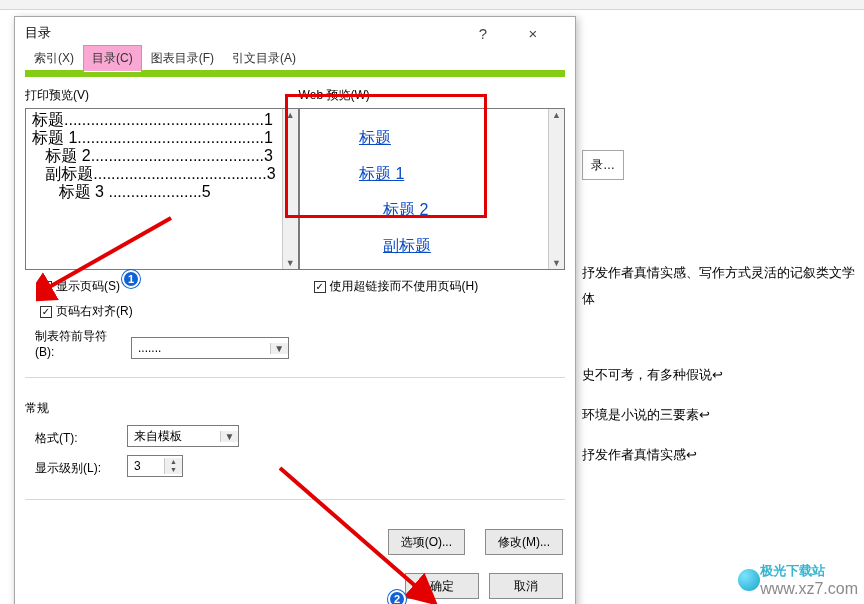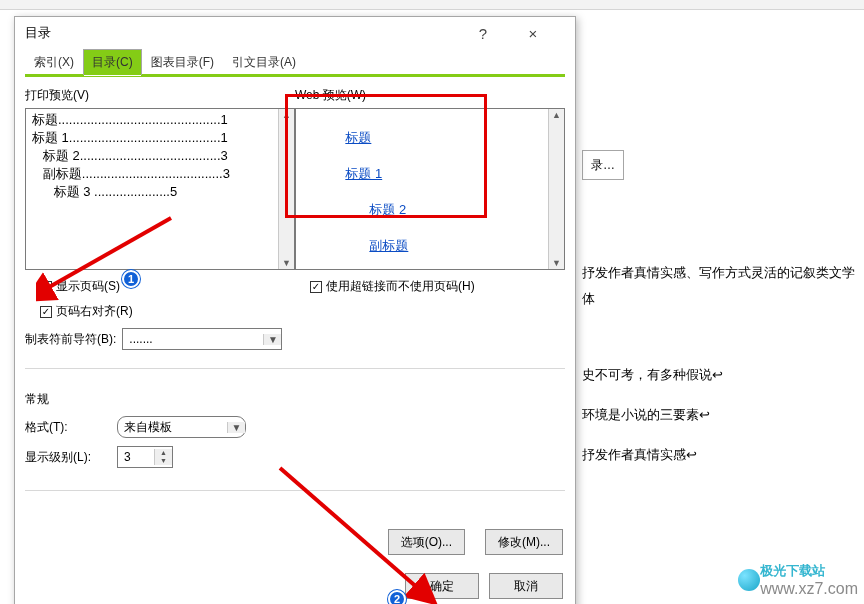--- a/index.html
+++ b/index.html
@@ -56,56 +56,56 @@
     font-size: 13px;
     color:#000;
   }
   .titlebar .right { display:flex; align-items:center; gap:14px; }
   .titlebar .icn { width:36px; text-align:center; font-size:15px; color:#444; cursor:default; }
   .client { padding: 0 10px 0 10px; }
   .tabs {
     display:flex;
     align-items:flex-end;
     height:28px;
-    border-bottom:3px solid #84cc16;
+    border-bottom:7px solid #84cc16;
     gap:0;
     margin-bottom: 10px;
   }
   .tab {
     padding: 4px 8px 4px 8px;
     border:1px solid transparent;
     border-bottom:none;
     margin-bottom:-1px;
     color:#333;
     font-size:12px;
   }
   .tab.active {
     border-color:#a6a6a6;
-    background:#84cc16;
+    background:#f9a8d4;
     position:relative;
   }
   .tab.active::after {
     content:"";
     position:absolute;
     left:0; right:0; bottom:-1px;
     height:1px; background:#fff;
   }
   .cols { display:flex; }
   .col { flex:1; }
   .lbl { margin: 0 0 4px 0; }
   .preview-box {
     border:1px solid #7a7a7a;
     height:162px;
     display:flex;
     background:#fff;
   }
   .pv-content {
     flex:1;
     padding: 2px 6px;
-    font-size: 13px;
+    font-size: 16px;
     line-height: 18px;
     overflow:hidden;
     white-space:pre;
     font-family: "SimSun","Microsoft YaHei",sans-serif;
   }
   .pv-web .link { color:#0b4cc4; text-decoration:underline; }
   .pv-web .i1 { padding-left: 24px; display:inline-block;}
   .scroll-col {
     width:16px;
     border-left:1px solid #c9c9c9;
@@ -114,21 +114,21 @@
     flex-direction:column;
     justify-content:space-between;
     align-items:center;
     color:#606060;
     font-size:9px;
   }
   .scroll-col .arrow { padding:1px 0; }
   .chkrow { display:flex; align-items:center; gap:4px; margin:8px 0 4px 0;padding-left:15px; }
   .chkbox { width:12px; height:12px; border:1px solid #333; display:inline-flex; align-items:center; justify-content:center; font-size:10px; line-height:1; color:#000; }
   .chkbox.checked::after{ content:"✓"; }
-  .form-row { display:flex; align-items:center; gap:6px; margin:8px 0; }
+  .form-row { display:flex; align-items:flex-end; gap:6px; margin:8px 10px; }
   .combo {
     border:1px solid #7a7a7a;
     height:22px;
     display:flex;
     align-items:center;
     background:#fff;
   }
   .combo .val { flex:1; padding:0 6px; }
   .combo .dd { width:18px; border-left:1px solid #c9c9c9; text-align:center; color:#555; font-size:10px; background:#efefef; }
   .group-label { margin: 22px 0 6px 0; }
@@ -294,21 +294,21 @@
         </div>
       </div>
     </div>
 
     <div style="border-top:1px solid #d8d8d8; margin-top:10px;"></div>
 
     <div class="group-label">常规</div>
 
     <div class="form-row">
       <span style="width:86px;">格式(T):</span>
-      <div class="combo" style="width:129px;border-radius:9px;">
+      <div class="combo" style="width:112px;">
         <span class="val">来自模板</span>
         <span class="dd">▼</span>
       </div>
     </div>
 
     <div class="form-row">
       <span style="width:86px;">显示级别(L):</span>
       <div class="combo" style="width:56px;">
         <span class="val">3</span>
         <span class="dd" style="font-size:7px; line-height:8px; display:flex; flex-direction:column;">

